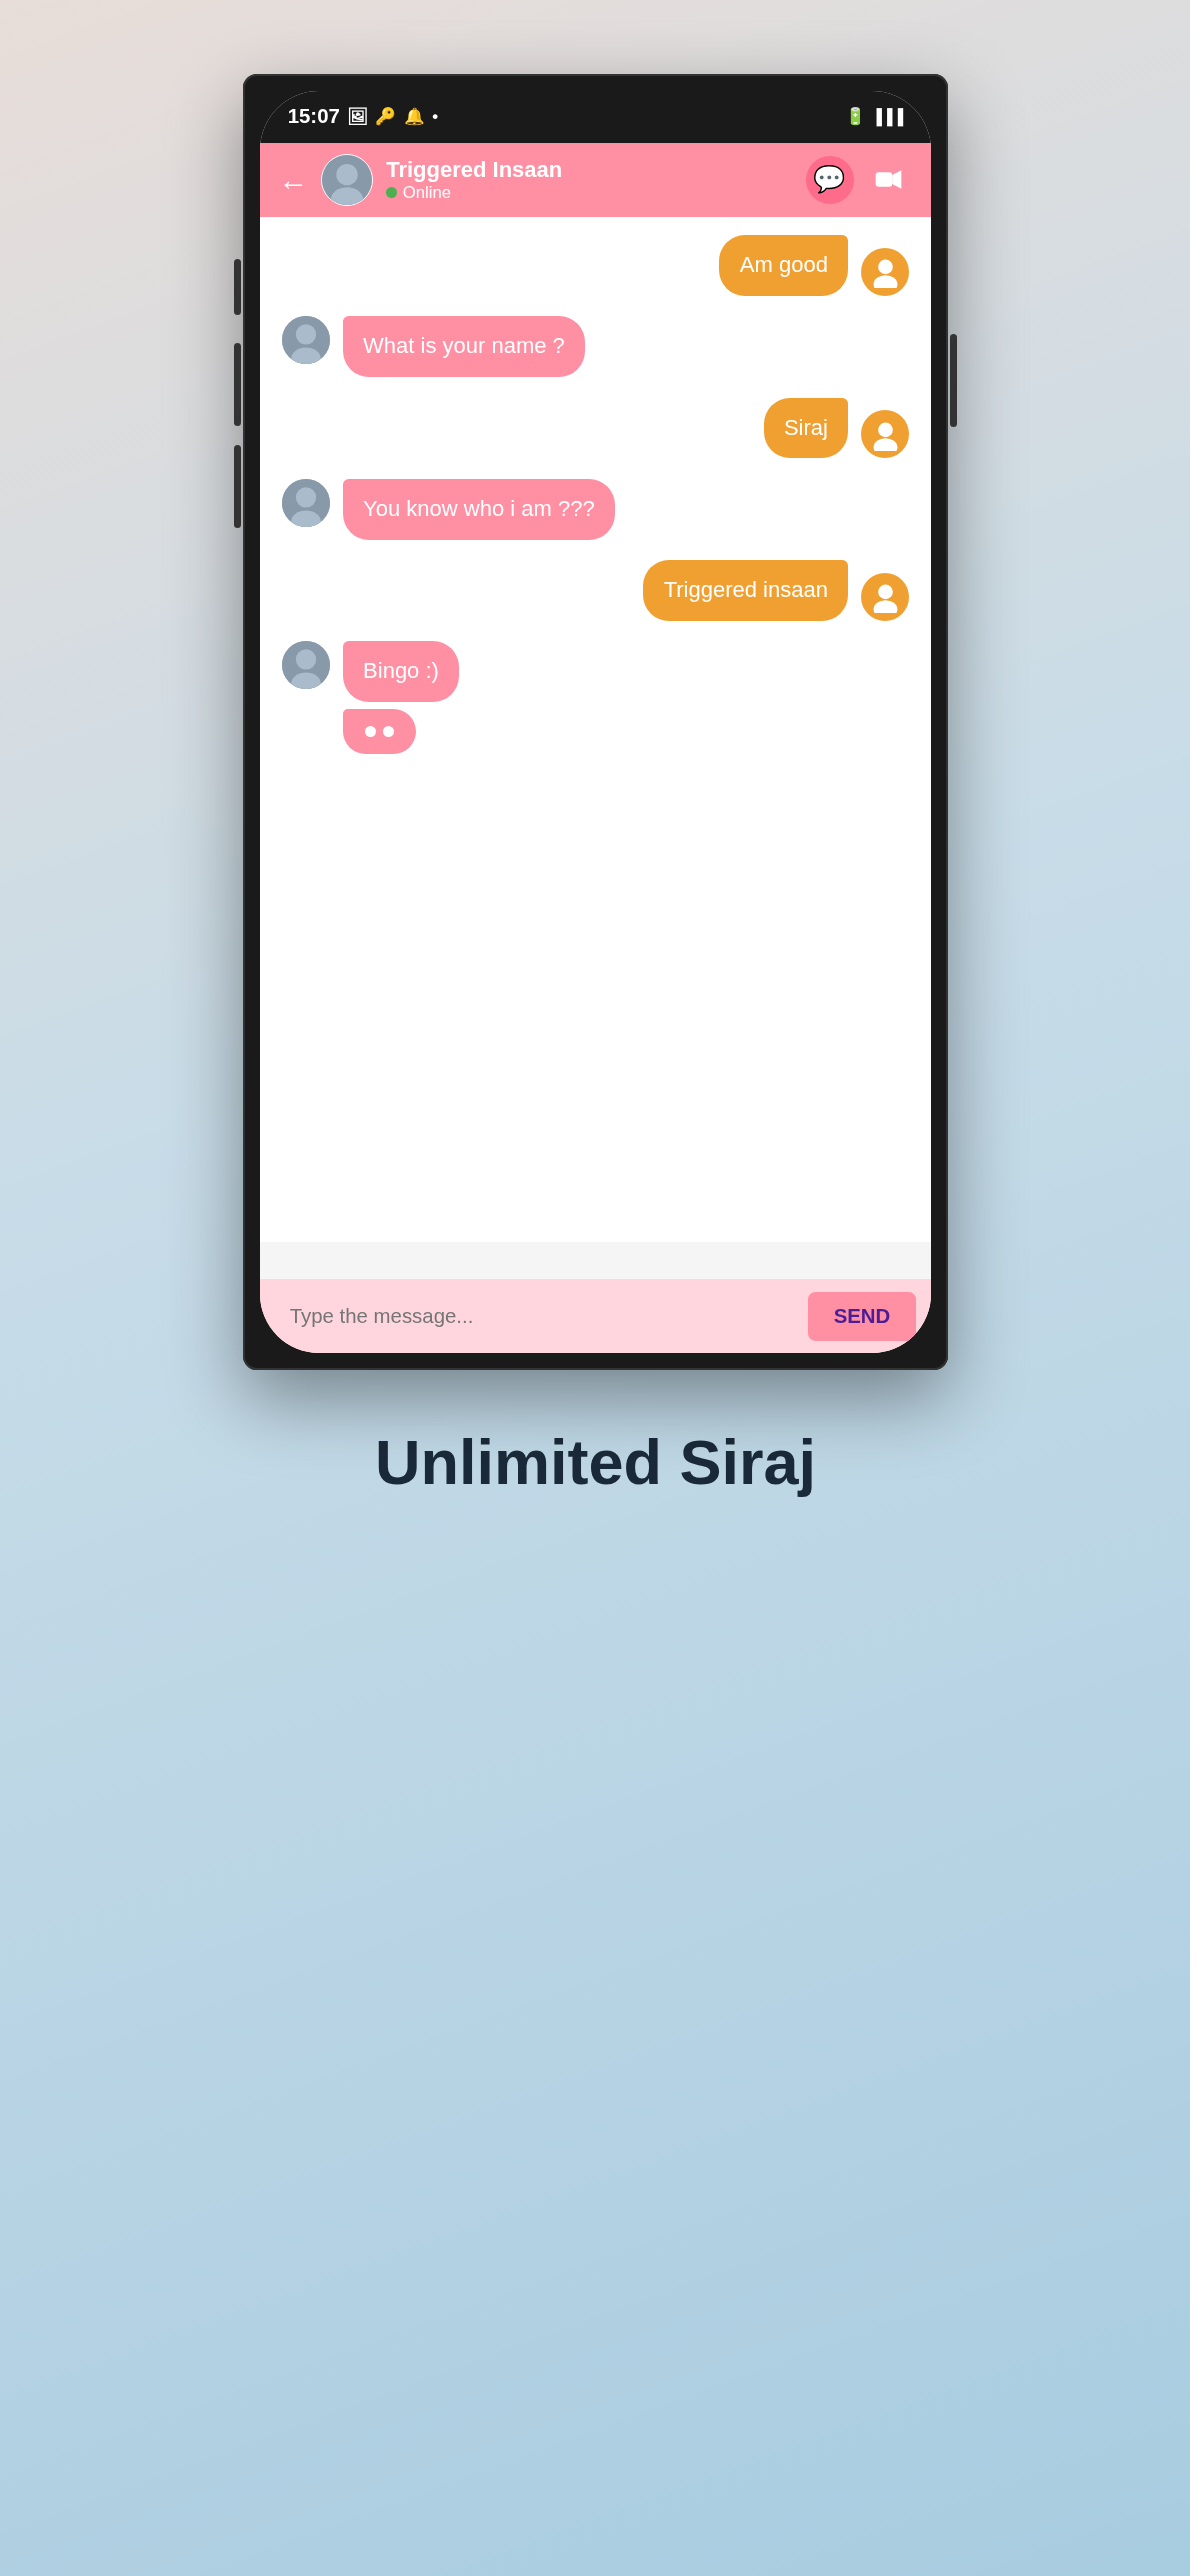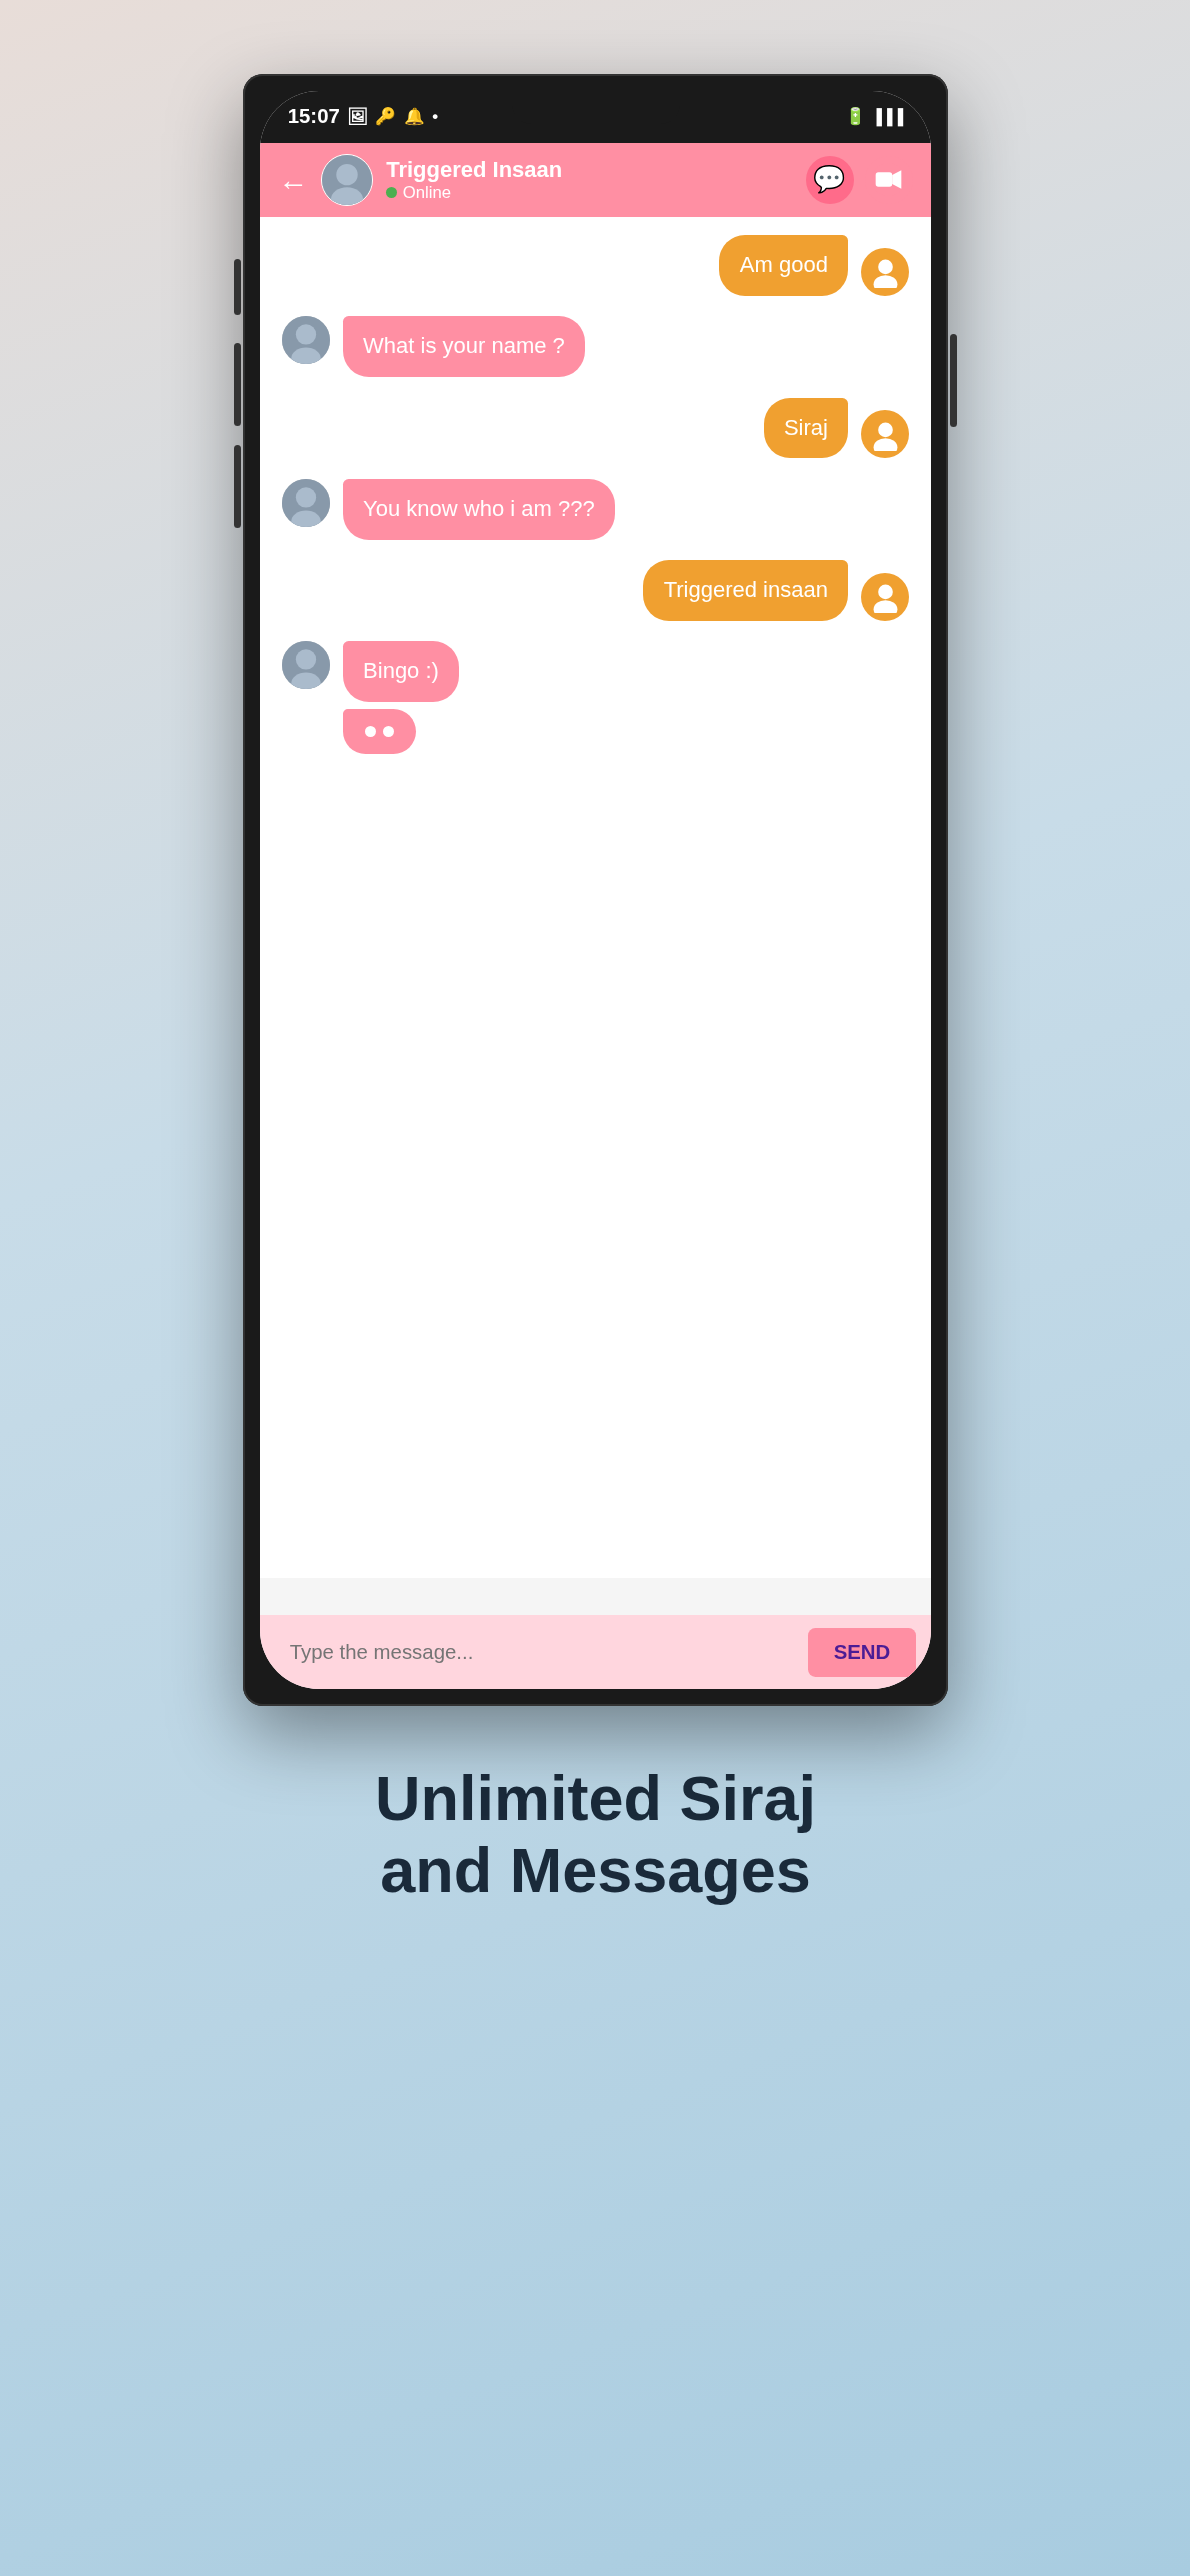--- a/index.html
+++ b/index.html
@@ -10,23 +10,23 @@
       display: flex;
       flex-direction: column;
       align-items: center;
       font-family: -apple-system, 'Helvetica Neue', Arial, sans-serif;
       padding-top: 74px;
     }
 
     
     .phone-shell {
       width: 705px;
-      height: 1632px;
+      height: 1296px;
       background: #1a1a1a;
-      border-radius: 20px;
+      border-radius: 14px;
       position: relative;
       box-shadow: 0 28px 74px rgba(0,0,0,0.4), inset 0 0 0 1.9px #333;
       padding: 16.7px;
     }
 
     .phone-screen {
       width: 100%;
       height: 100%;
       background: #f5f5f5;
       border-radius: 59px;
@@ -437,15 +437,14 @@
     <div class="input-area">
       <input class="message-input" type="text" placeholder="Type the message..." style="">
       <button class="send-btn">SEND</button>
     </div>
 
   </div>
 </div>
 
 <div class="tagline">
   <span>Unlimited Siraj</span><br>
-  <span>and Messages</span>
 </div>
 
 
 </body></html>

